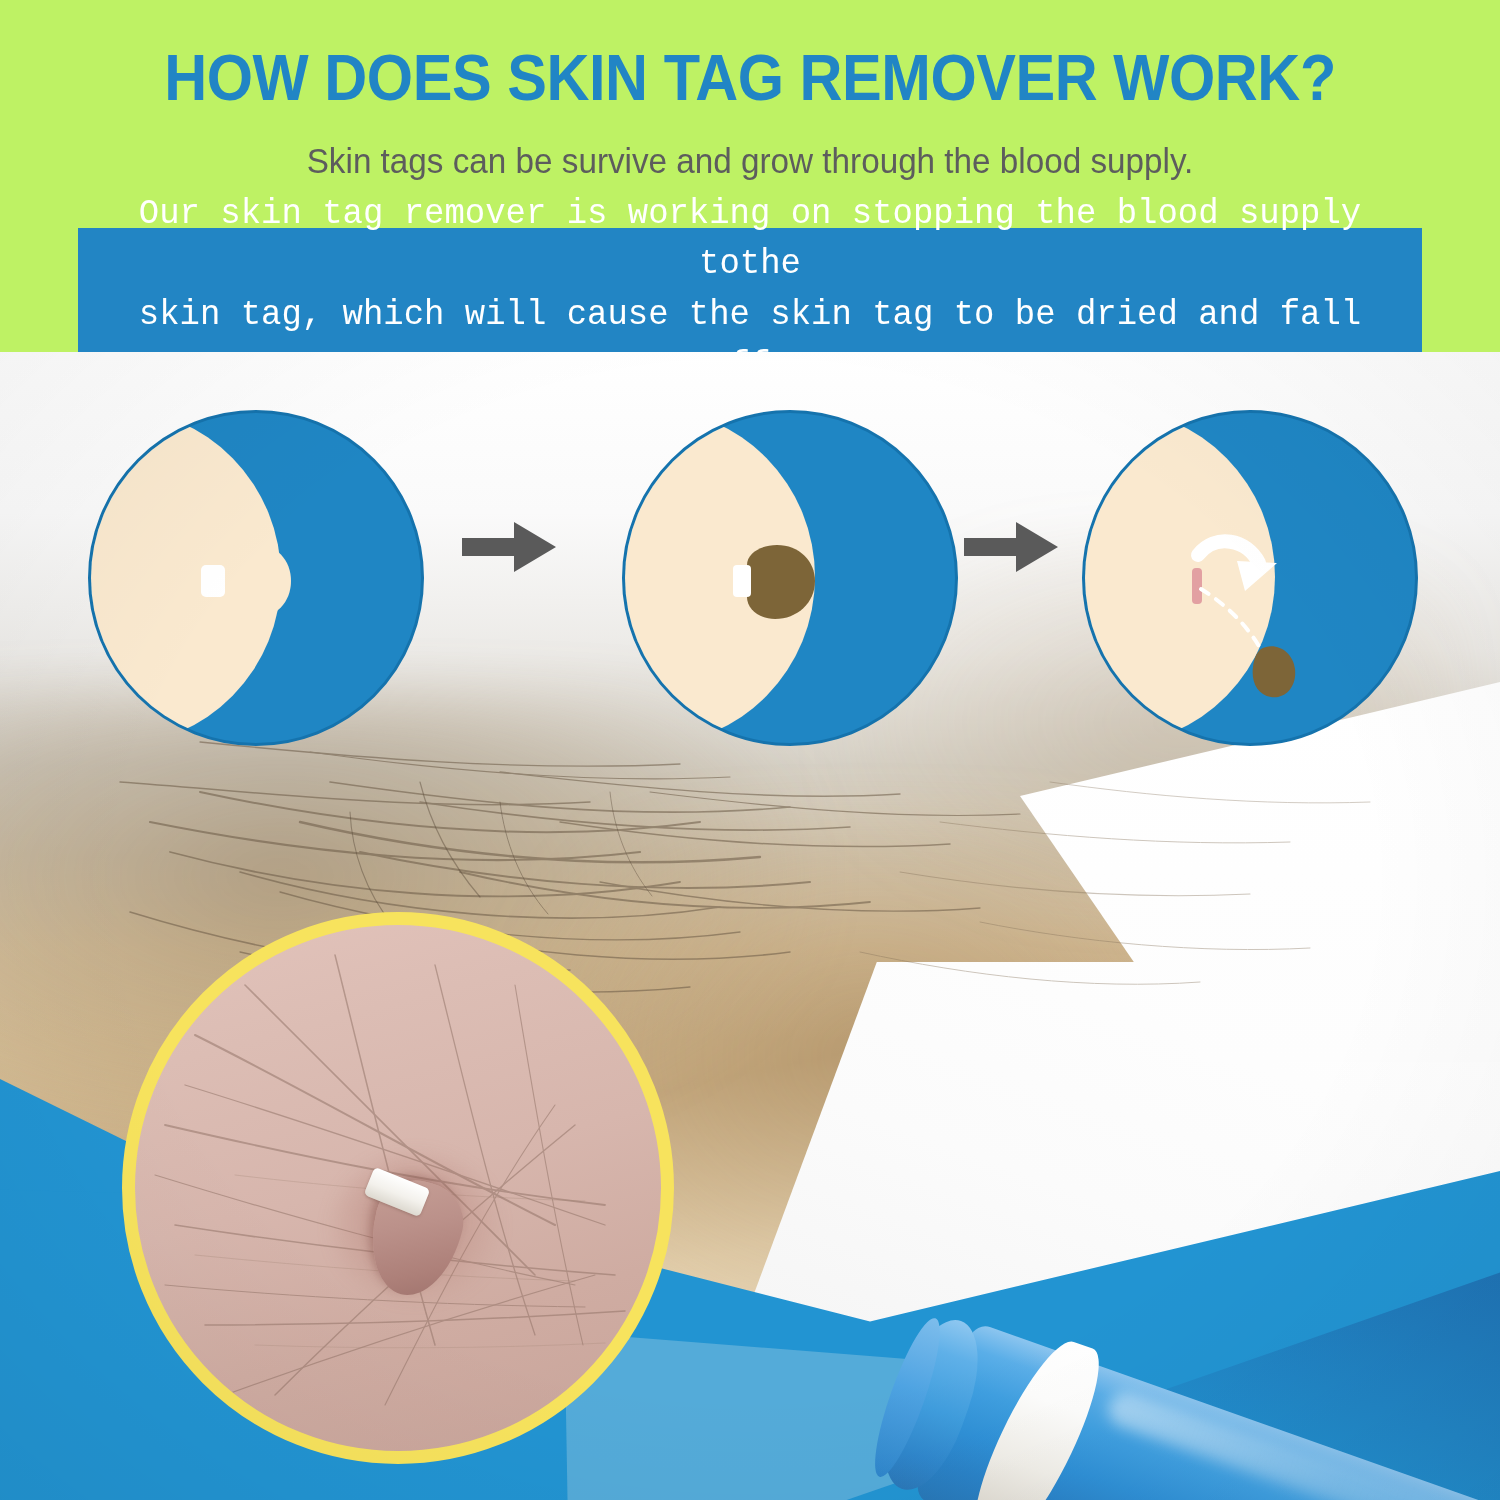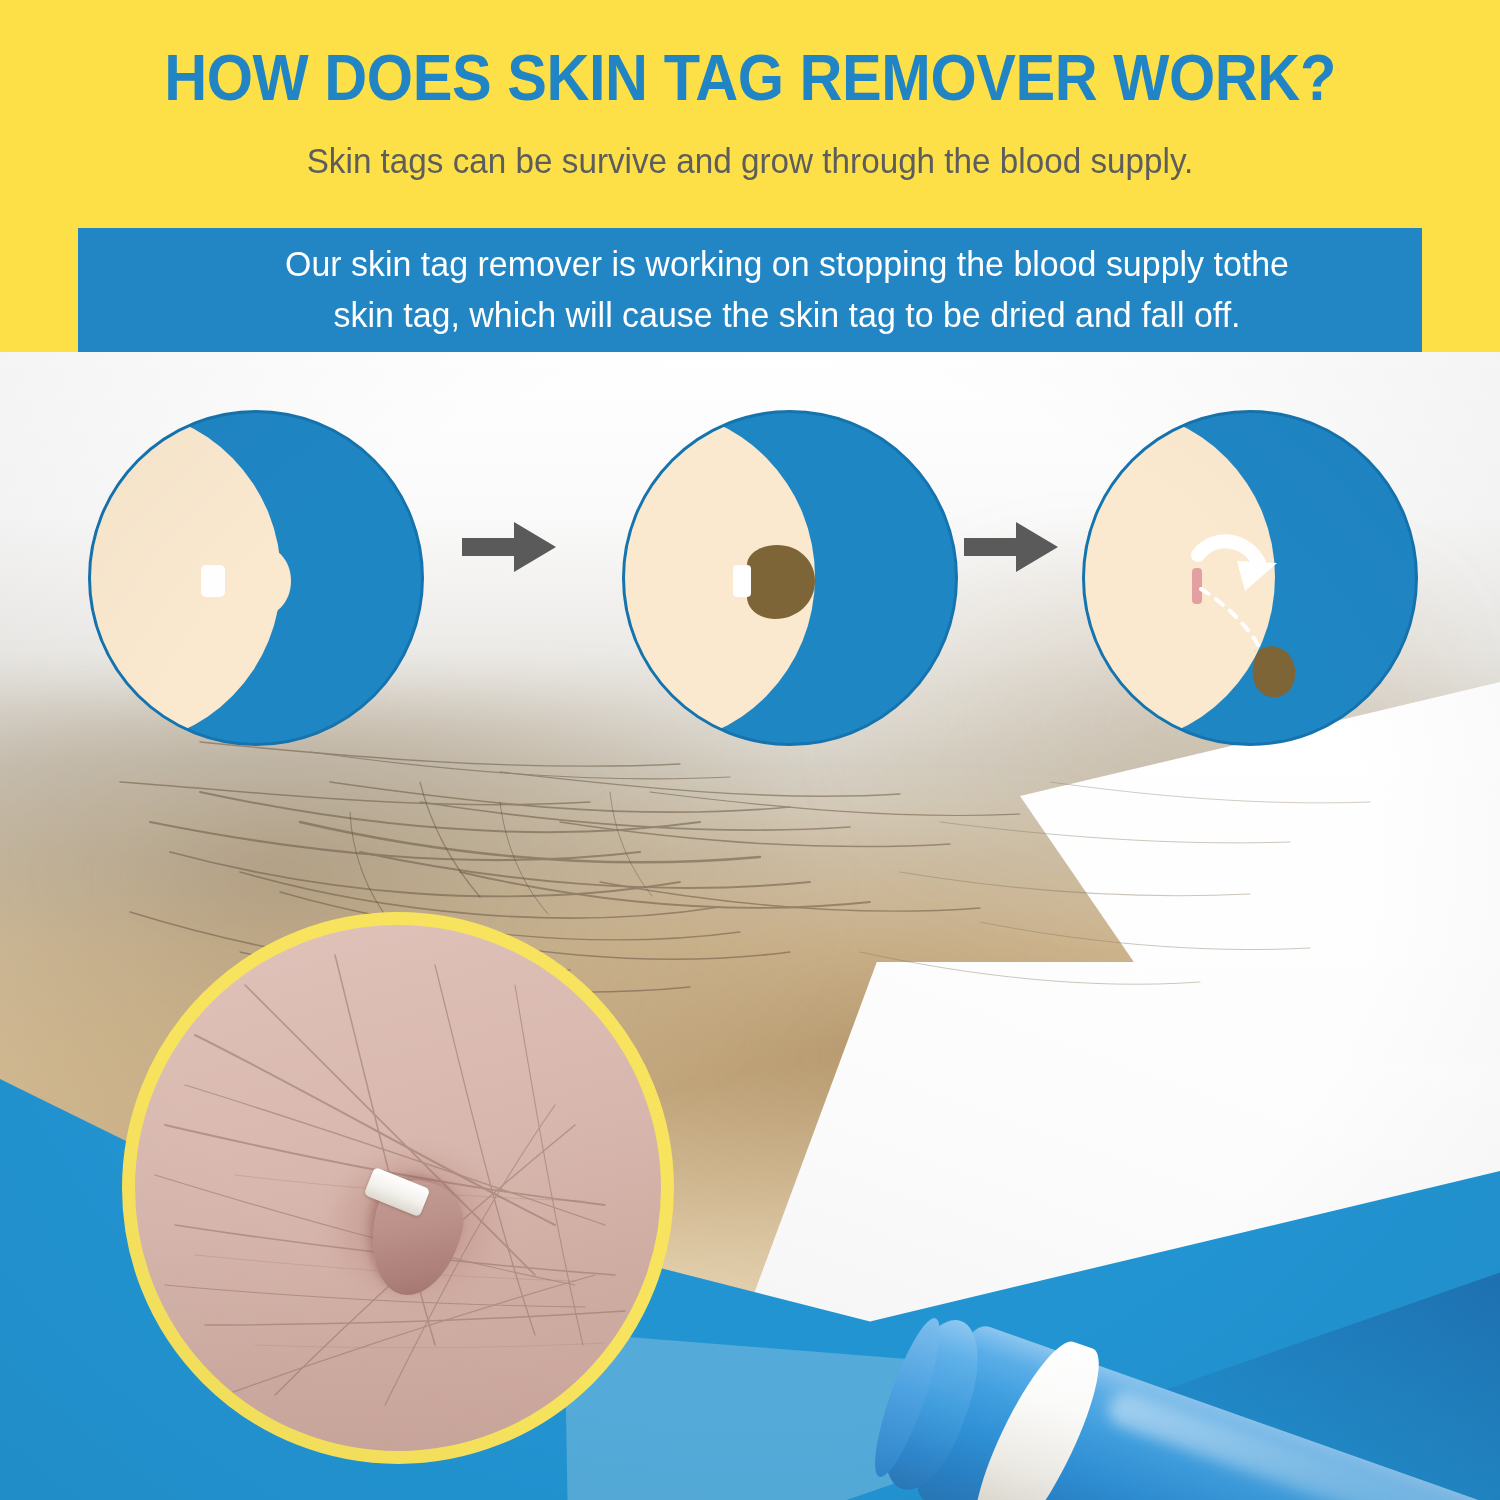--- a/index.html
+++ b/index.html
@@ -8,21 +8,21 @@
     background: #ffffff;
   }
   body {
     font-family: "Liberation Sans", sans-serif;
   }
   #infographic {
     position: relative;
     width: 1500px;
     height: 1500px;
     overflow: hidden;
-    background: #fde047;
+    background: #bef264;
   }
 
   
   .headline {
     position: absolute;
     left: 0;
     top: 46px;
     width: 1500px;
     text-align: center;
     font-size: 64px;
@@ -50,21 +50,22 @@
   
   .banner {
     position: absolute;
     left: 78px;
     top: 228px;
     width: 1344px;
     height: 124px;
     background: #2285c4;
     display: flex;
     align-items: center;
-    justify-content: flex-end;
+    justify-content: center;
+    font-family: Liberation Mono, monospace;
   }
   .banner-text {
     color: #ffffff;
     font-size: 35px;
     font-weight: 400;
     line-height: 1.45;
     text-align: center;
     width: 1270px;
     transform: scaleX(0.97);
   }

